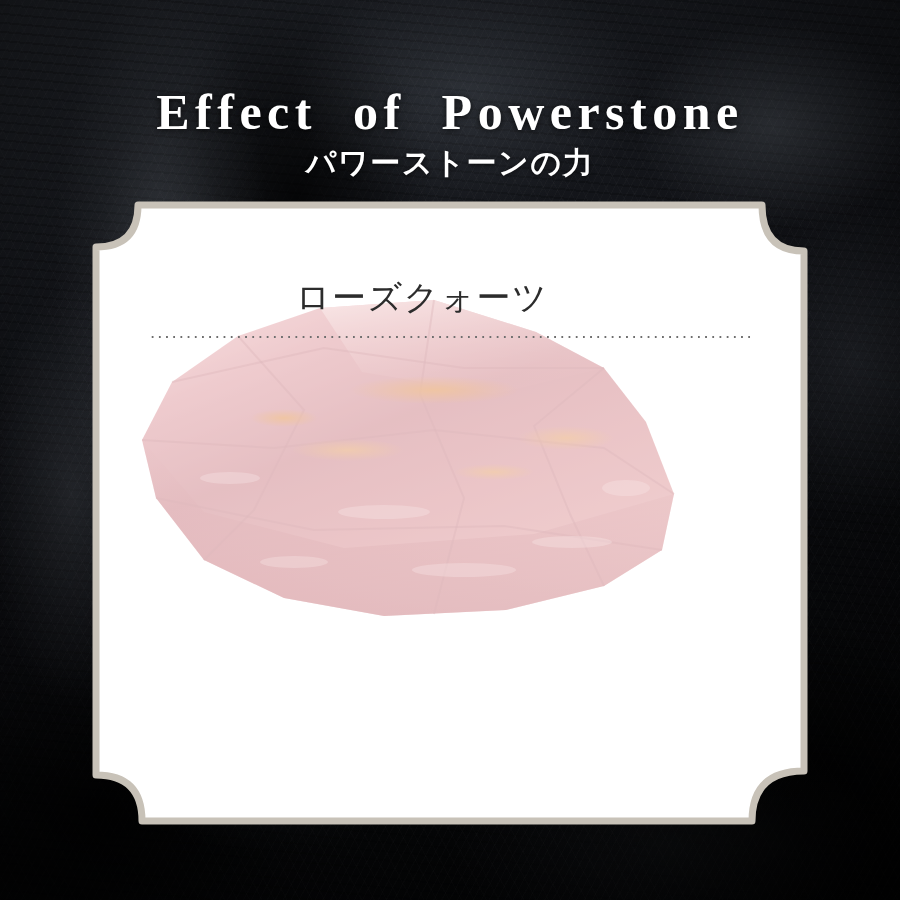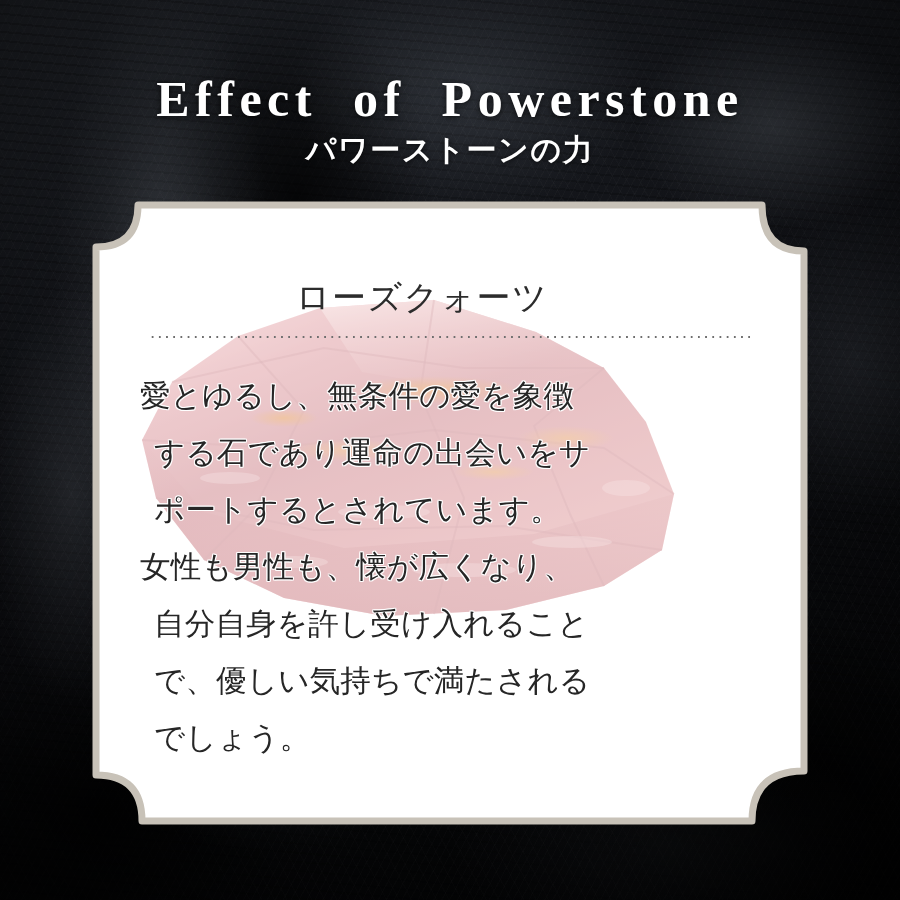--- a/index.html
+++ b/index.html
@@ -74,20 +74,21 @@
   }
   .header-title {
     font-family: "Liberation Serif", "DejaVu Serif", serif;
     font-size: 50px;
     font-weight: 700;
     color: #ffffff;
     letter-spacing: 5.5px;
     line-height: 1.02;
     white-space: pre;
     text-shadow: 0 1px 6px rgba(0,0,0,0.75);
+    margin-top: 13px;
   }
   .header-subtitle {
     margin-top: 5px;
     font-family: "DejaVu Sans", "Liberation Sans", sans-serif;
     font-size: 30px;
     font-weight: 700;
     color: #ffffff;
     letter-spacing: 1.6px;
     text-shadow: 0 1px 5px rgba(0,0,0,0.7);
   }
@@ -275,27 +276,18 @@
             <ellipse cx="492" cy="190" rx="24" ry="8"></ellipse>
           </g>
         </svg>
       </div>
 
       <div class="card-content">
         <div class="card-title">ローズクォーツ</div>
 
         <div class="dotted-divider"></div>
 
-        <div class="card-body">
-          <span class="ln">愛とゆるし、無条件の愛を象徴</span>
-          <span class="ln indent">する石であり運命の出会いをサ</span>
-          <span class="ln indent">ポートするとされています。</span>
-          <span class="ln">女性も男性も、懐が広くなり、</span>
-          <span class="ln indent">自分自身を許し受け入れること</span>
-          <span class="ln indent">で、優しい気持ちで満たされる</span>
-          <span class="ln indent">でしょう。</span>
-        </div>
       </div>
 
     </div>
   </div>
 
 </div>
 
 </body></html>

